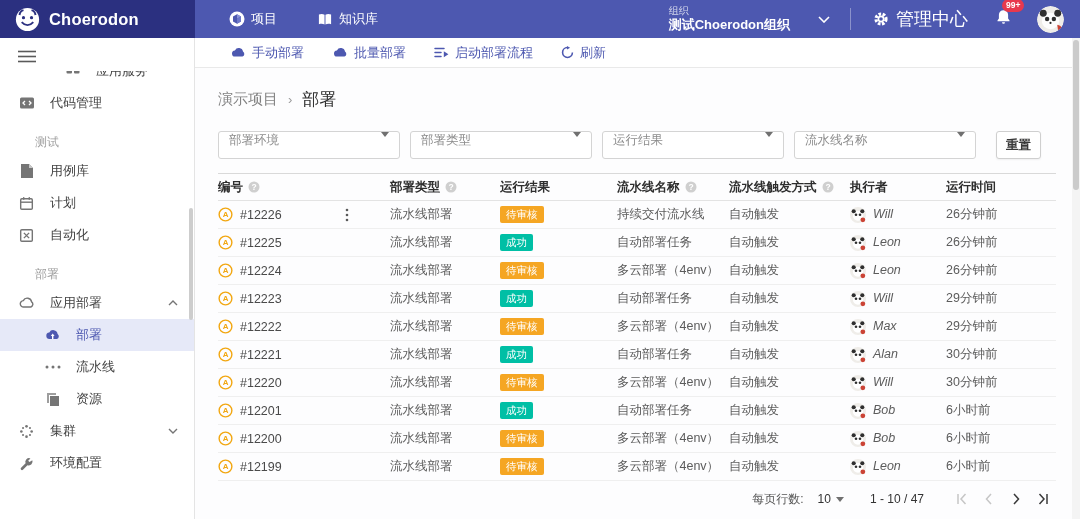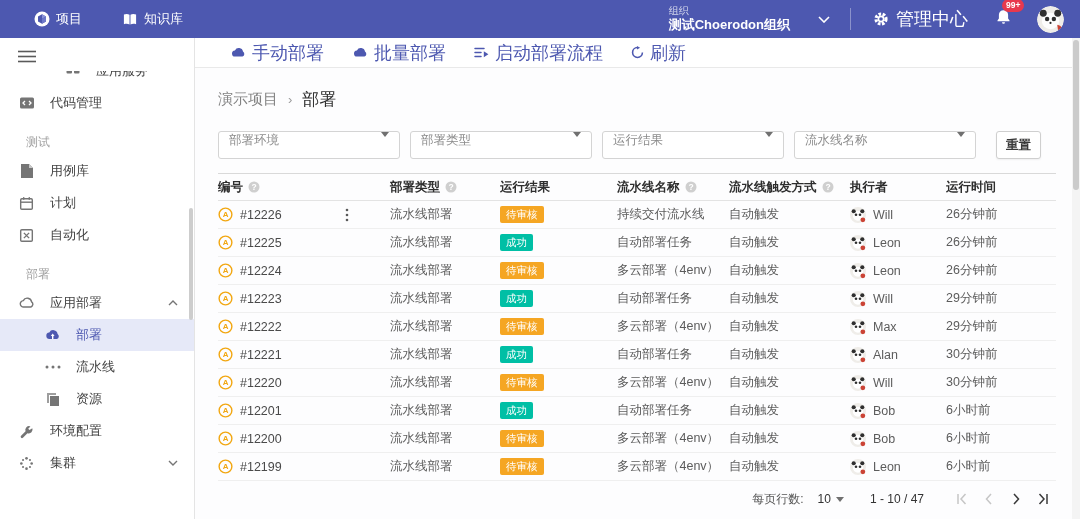--- a/index.html
+++ b/index.html
@@ -27,29 +27,29 @@
   
   .main-row { display:flex; height:481px; }
 
   
   .sidebar { width:195px; flex:none; background:#fff; border-right:1px solid #e4e4e4; position:relative; padding-top:8px; }
   .hamburger { padding:4px 0 8px 18px; cursor:pointer; }
   .clip { height:16px; overflow:hidden; display:flex; flex-direction:column; justify-content:flex-end;align-items:center; }
   .side-item { height:32px; display:flex; align-items:center; padding-left:18px; gap:15px; font-size:13px; color:#424242; cursor:pointer; flex:none; }
   .side-item .ic { width:17px; display:inline-flex; justify-content:center; }
   .side-item .chev { margin-left:auto; margin-right:16px; }
-  .side-section { padding-left:26px; font-size:12px; color:#9e9e9e; height:28px; margin-top:8px; display:flex; align-items:flex-end; padding-bottom:4px; }
+  .side-section { padding-left:35px; font-size:12px; color:#9e9e9e; height:28px; margin-top:8px; display:flex; align-items:flex-end; padding-bottom:4px; }
   .side-sub { padding-left:44px; }
   .side-active { background:#e6e9f8; color:#4d58b0; }
   .sb-thumb { position:absolute; right:1px; top:170px; width:4px; height:112px; background:#cdcdcd; border-radius:2px; cursor:pointer; }
 
   
   .content { flex:1; min-width:0; display:flex; flex-direction:column; background:#fdfdfe; }
   .toolbar { height:30px; flex:none; background:#fff; border-bottom:1px solid #e9e9e9; display:flex; align-items:center; padding-left:35px; gap:28px; }
-  .tb-action { display:flex; align-items:center; gap:6px; color:#4d58b0; font-size:18px; cursor:pointer; }
+  .tb-action { display:flex; align-items:center; gap:6px; color:#4d58b0; font-size:13px; cursor:pointer; }
 
   .page { flex:1; padding:0 24px 0 23px; display:flex; flex-direction:column; }
   .breadcrumb { margin-top:20px; display:flex; align-items:center; gap:10px; font-size:15px; color:#828282; }
   .breadcrumb .parent { cursor:pointer; }
   .breadcrumb .sep { color:#9a9a9a; font-size:13px; }
   .breadcrumb .current { font-size:17px; color:#2f2f2f; }
 
   .filters { margin-top:20px; display:flex; align-items:center; gap:10px; }
   .fselect { width:182px; height:28px; border:1px solid #d4d4d4; border-radius:3px; background:#fff; display:flex; align-items:flex-start; justify-content:space-between; padding:0 10px; font-size:12.5px; color:#8c8c8c; cursor:pointer; }
   .reset-btn { margin-left:10px; height:28px; padding:0 9px; border:1px solid #cfcfcf; border-radius:3px; background:#fff; font-size:12.5px; font-weight:bold; color:#383838; cursor:pointer; box-shadow:0 1px 2px rgba(0,0,0,.06); font-family:inherit; }
@@ -57,35 +57,47 @@
   table { margin-top:14px; border-collapse:collapse; width:100%; table-layout:fixed; }
   thead th { border-top:1px solid #d9d9d9; border-bottom:1px solid #e3e3e3; height:27px; text-align:left; font-size:12.5px; color:#2e2e2e; font-weight:bold; padding:0; cursor:pointer; }
   th .th-inner { display:flex; align-items:center; gap:5px; }
   tbody td { height:28px; border-bottom:1px solid #efefef; font-size:12.5px; color:#5c5c5c; padding:0; }
   .id-cell { display:flex; align-items:center; gap:7px; color:#4a4a4a; }
   .id-text { cursor:pointer; }
   .kebab { margin-left:auto; margin-right:38px; cursor:pointer; padding:0 3px; }
   .badge { display:inline-block; padding:3px 6px; border-radius:2px; font-size:10.5px; color:#fff; line-height:1; }
   .badge.pending { background:#f5a623; }
   .badge.success { background:#00bfa5; }
-  .exec-cell { display:flex; align-items:center; gap:7px; }
+  .exec-cell { display:flex; gap:7px;font-style:italic; }
 
   .pagination { margin-top:8px; display:flex; align-items:center; justify-content:flex-end; font-size:12px; color:#555; padding-bottom:28px; }
   .rpp { display:flex; align-items:center; gap:5px; margin:0 26px 0 14px; color:#333; cursor:pointer; }
   .pg-range { color:#333; margin-right:24px; }
   .pg-btn { width:27px; height:20px; display:flex; align-items:center; justify-content:center; color:#3a3a3a; cursor:pointer; }
   .pg-btn.disabled { color:#c6c6c6; cursor:default; }
 
   .page-scrollbar { position:absolute; right:0; top:38px; bottom:0; width:8px; background:#f4f4f4; }
   .page-scrollbar .thumb { position:absolute; top:2px; left:1px; width:6px; height:150px; background:#cbcbcb; border-radius:3px; cursor:pointer; }
 </style>
 </head>
 <body>
 
 <header class="topbar">
+  <div class="brand">
+    <span class="icn">
+        <svg width="25" height="25" viewBox="0 0 28 28">
+          <circle cx="14" cy="14" r="13" fill="#fff"></circle>
+          <path d="M5 9c.5-3 2.5-5 4.5-5.5M23 9c-.5-3-2.5-5-4.5-5.5" stroke="#2b3080" stroke-width="2.2" fill="none"></path>
+          <circle cx="9.5" cy="12" r="1.8" fill="#2b3080"></circle>
+          <circle cx="18.5" cy="12" r="1.8" fill="#2b3080"></circle>
+          <path d="M7.5 17c2 2.3 4.2 3.3 6.5 3.3s4.5-1 6.5-3.3" fill="none" stroke="#2b3080" stroke-width="2"></path>
+        </svg>
+      </span>
+    <span class="brand-name">Choerodon</span>
+  </div>
   <nav class="topnav">
     <span id="topnav-menu" style="display:flex;align-items:center;">
         <div class="nav-item">
           <span class="icn ">
             <svg width="16" height="16" viewBox="0 0 16 16">
               <circle cx="8" cy="8" r="7.5" fill="#fff"></circle>
               <path d="M8 3.2L12 5.5v5L8 12.8 4 10.5v-5z" fill="#4d58b0"></path>
               <path d="M8 3.2v4.6l4-2.3z" fill="#8a93d8"></path>
               <path d="M8 7.8v5l4-2.3v-5z" fill="#6e79c9"></path>
             </svg>
@@ -270,48 +282,48 @@
                 <path fill="#757575" d="M4 4h9v10H4z"></path>
                 <path fill="#9e9e9e" d="M1 1h9v2H3v8H1z"></path>
               </svg>
             </span>
           </span>
           <span>资源</span>
         </div>
         <div class="side-item">
           <span class="ic">
             <span class="icn ">
-              <svg width="15" height="15" viewBox="0 0 16 16">
-                <path fill="#757575" d="M14.2 4.6a4 4 0 01-5.2 5.2l-4.8 4.8a1.4 1.4 0 01-2-2L7 7.8a4 4 0 015.2-5.2L9.8 5l1.4 1.4z"></path>
-              </svg>
-            </span>
-          </span>
-          <span>环境配置</span>
-        </div>
-        <div class="side-item">
-          <span class="ic">
-            <span class="icn ">
               <svg width="15" height="15" viewBox="0 0 16 16" fill="#757575">
                 <circle cx="8" cy="2.5" r="1.4"></circle>
                 <circle cx="2.5" cy="8" r="1.4"></circle>
                 <circle cx="13.5" cy="8" r="1.4"></circle>
                 <circle cx="8" cy="13.5" r="1.4"></circle>
                 <circle cx="4.3" cy="4.3" r="1.1"></circle>
                 <circle cx="11.7" cy="4.3" r="1.1"></circle>
                 <circle cx="4.3" cy="11.7" r="1.1"></circle>
                 <circle cx="11.7" cy="11.7" r="1.1"></circle>
               </svg>
             </span>
           </span>
           <span>集群</span>
           <span class="chev icn">
             <svg width="10" height="6" viewBox="0 0 10 6">
               <path d="M1 1l4 4 4-4" fill="none" stroke="#757575" stroke-width="1.4"></path>
             </svg>
           </span>
+        </div>
+        <div class="side-item">
+          <span class="ic">
+            <span class="icn ">
+              <svg width="15" height="15" viewBox="0 0 16 16">
+                <path fill="#757575" d="M14.2 4.6a4 4 0 01-5.2 5.2l-4.8 4.8a1.4 1.4 0 01-2-2L7 7.8a4 4 0 015.2-5.2L9.8 5l1.4 1.4z"></path>
+              </svg>
+            </span>
+          </span>
+          <span>环境配置</span>
         </div>
       </nav>
     <div class="sb-thumb"></div>
   </aside>
 
   <main class="content">
     <div class="toolbar" id="toolbar">
         <div class="tb-action">
           <span class="icn ">
             <svg width="16" height="11" viewBox="0 0 16 11">

